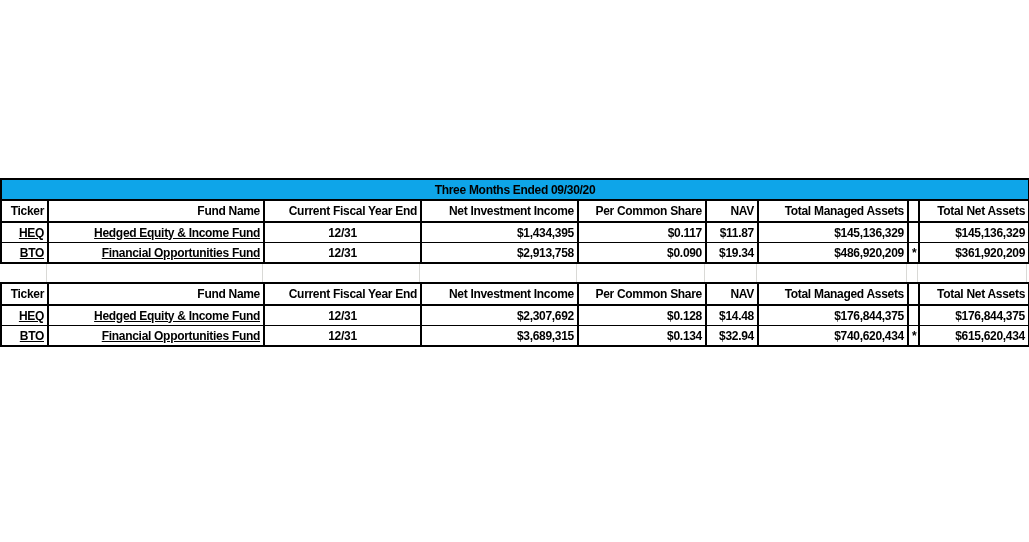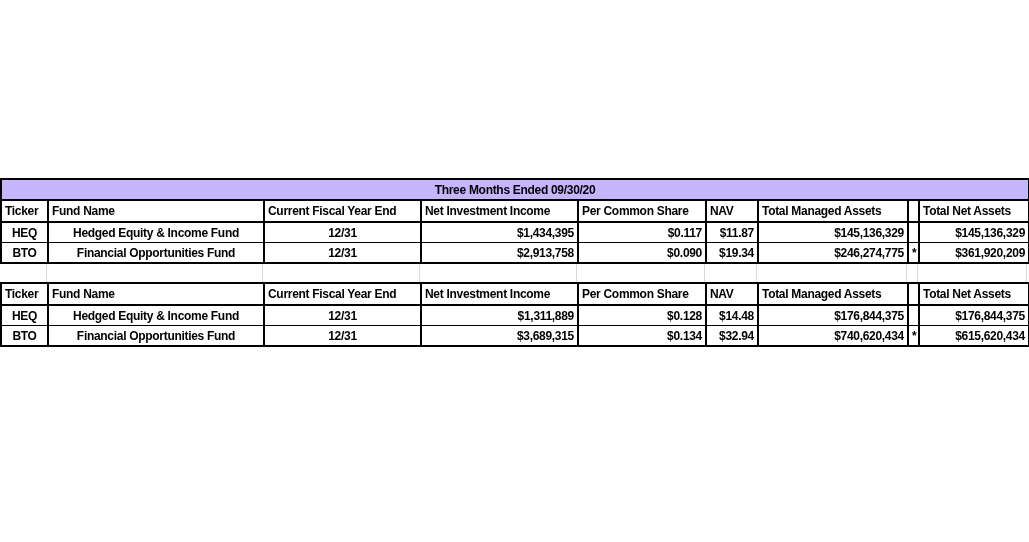--- a/index.html
+++ b/index.html
@@ -29,34 +29,34 @@
     overflow: hidden;
     white-space: nowrap;
     vertical-align: middle;
     font-weight: bold;
     font-size: 12px;
     letter-spacing: -0.3px;
     padding: 0 3px;
     height: 19px;
   }
   td.band {
-    background: #c4b5fd;
+    background: #0ea5e9;
     text-align: center;
     font-size: 13px;
     letter-spacing: 0;
     height: 18px;
     border-bottom: 2px solid #000000;
   }
   tr.hdr td {
-    text-align: left;
+    text-align: right;
     height: 20px;
     border-bottom: 2px solid #000000;
   }
   tr.data td { border-top: 1px solid #000000; border-bottom: 1px solid #000000; }
-  td.al { text-align: center; }
+  td.al { text-align: right; text-decoration: underline; }
   td.ac { text-align: center; }
   td.ar { text-align: right; padding-right: 4px; }
   
   .grid-gap {
     position: relative;
     width: 1028px;
     height: 18px;
     background: #ffffff;
   }
   .grid-gap .vline {
@@ -110,21 +110,21 @@
       <td class="ac"></td>
       <td class="ar">$145,136,329</td>
     </tr>
     <tr class="data">
       <td class="al">BTO</td>
       <td class="al">Financial Opportunities Fund</td>
       <td class="ac">12/31</td>
       <td class="ar">$2,913,758</td>
       <td class="ar">$0.090</td>
       <td class="ar">$19.34</td>
-      <td class="ar">$246,274,775</td>
+      <td class="ar">$486,920,209</td>
       <td class="ac">*</td>
       <td class="ar">$361,920,209</td>
     </tr>
   </tbody>
     </table>
 
   <div class="grid-gap">
     <span class="vline" style="left:46px"></span>
     <span class="vline" style="left:262px"></span>
     <span class="vline" style="left:419px"></span>
@@ -157,21 +157,21 @@
       <td>Per Common Share</td>
       <td>NAV</td>
       <td>Total Managed Assets</td>
       <td></td>
       <td>Total Net Assets</td>
     </tr>
     <tr class="data">
       <td class="al">HEQ</td>
       <td class="al">Hedged Equity &amp; Income Fund</td>
       <td class="ac">12/31</td>
-      <td class="ar">$1,311,889</td>
+      <td class="ar">$2,307,692</td>
       <td class="ar">$0.128</td>
       <td class="ar">$14.48</td>
       <td class="ar">$176,844,375</td>
       <td class="ac"></td>
       <td class="ar">$176,844,375</td>
     </tr>
     <tr class="data">
       <td class="al">BTO</td>
       <td class="al">Financial Opportunities Fund</td>
       <td class="ac">12/31</td>

